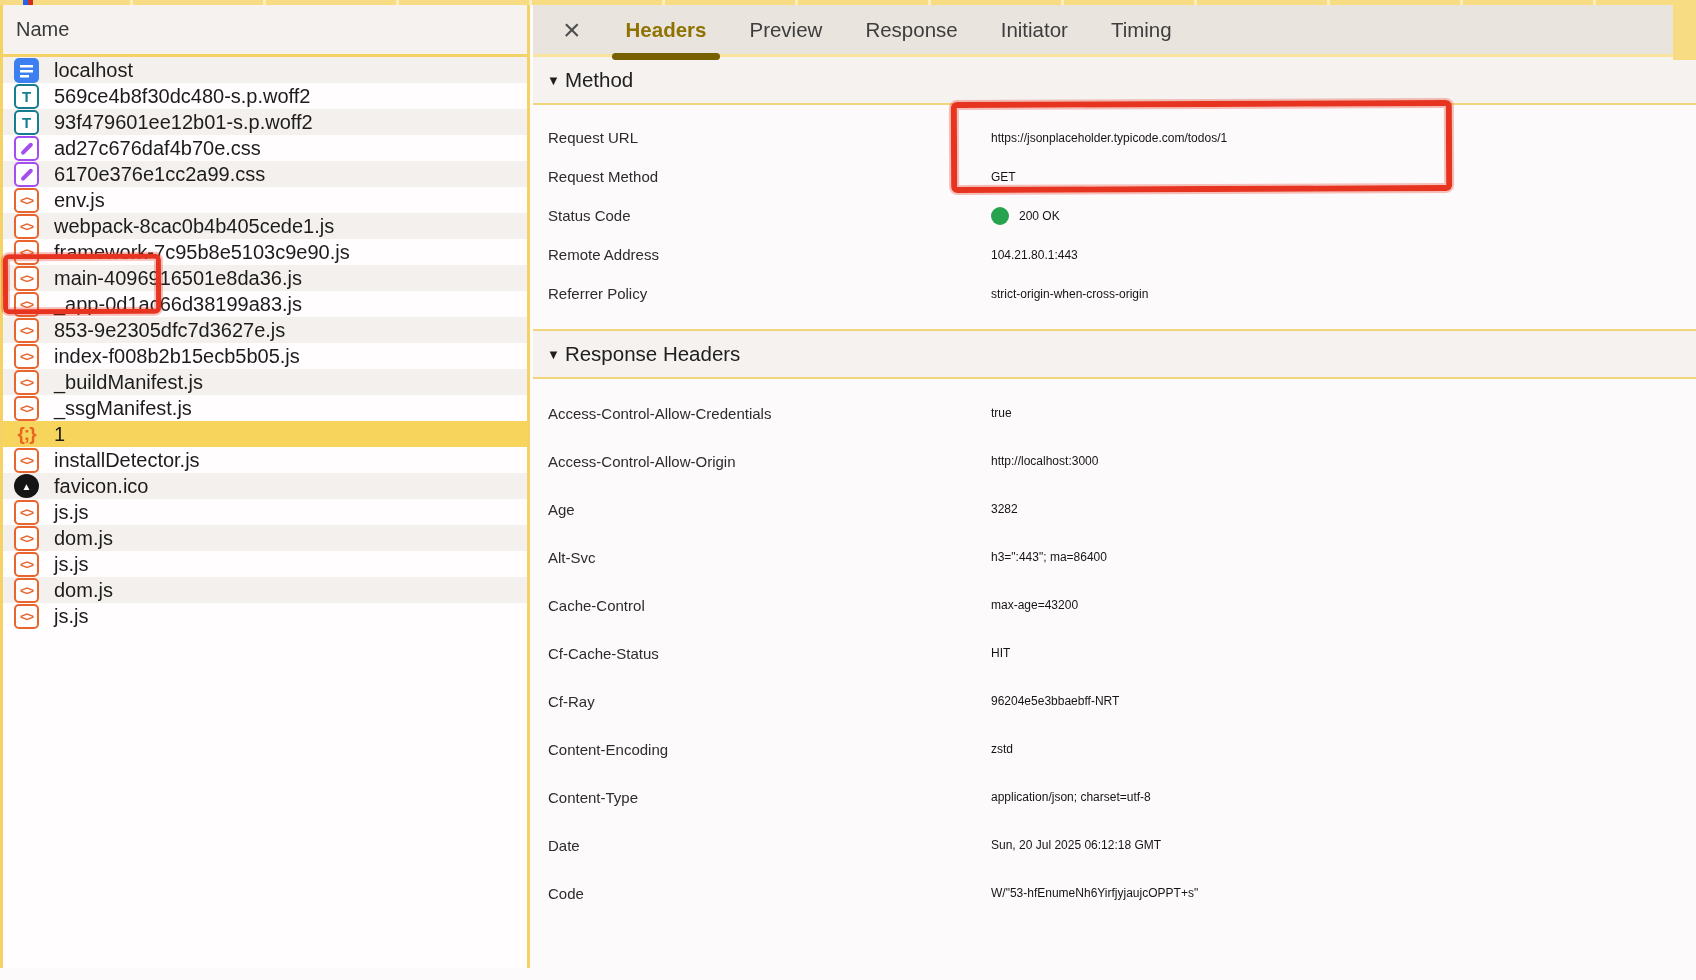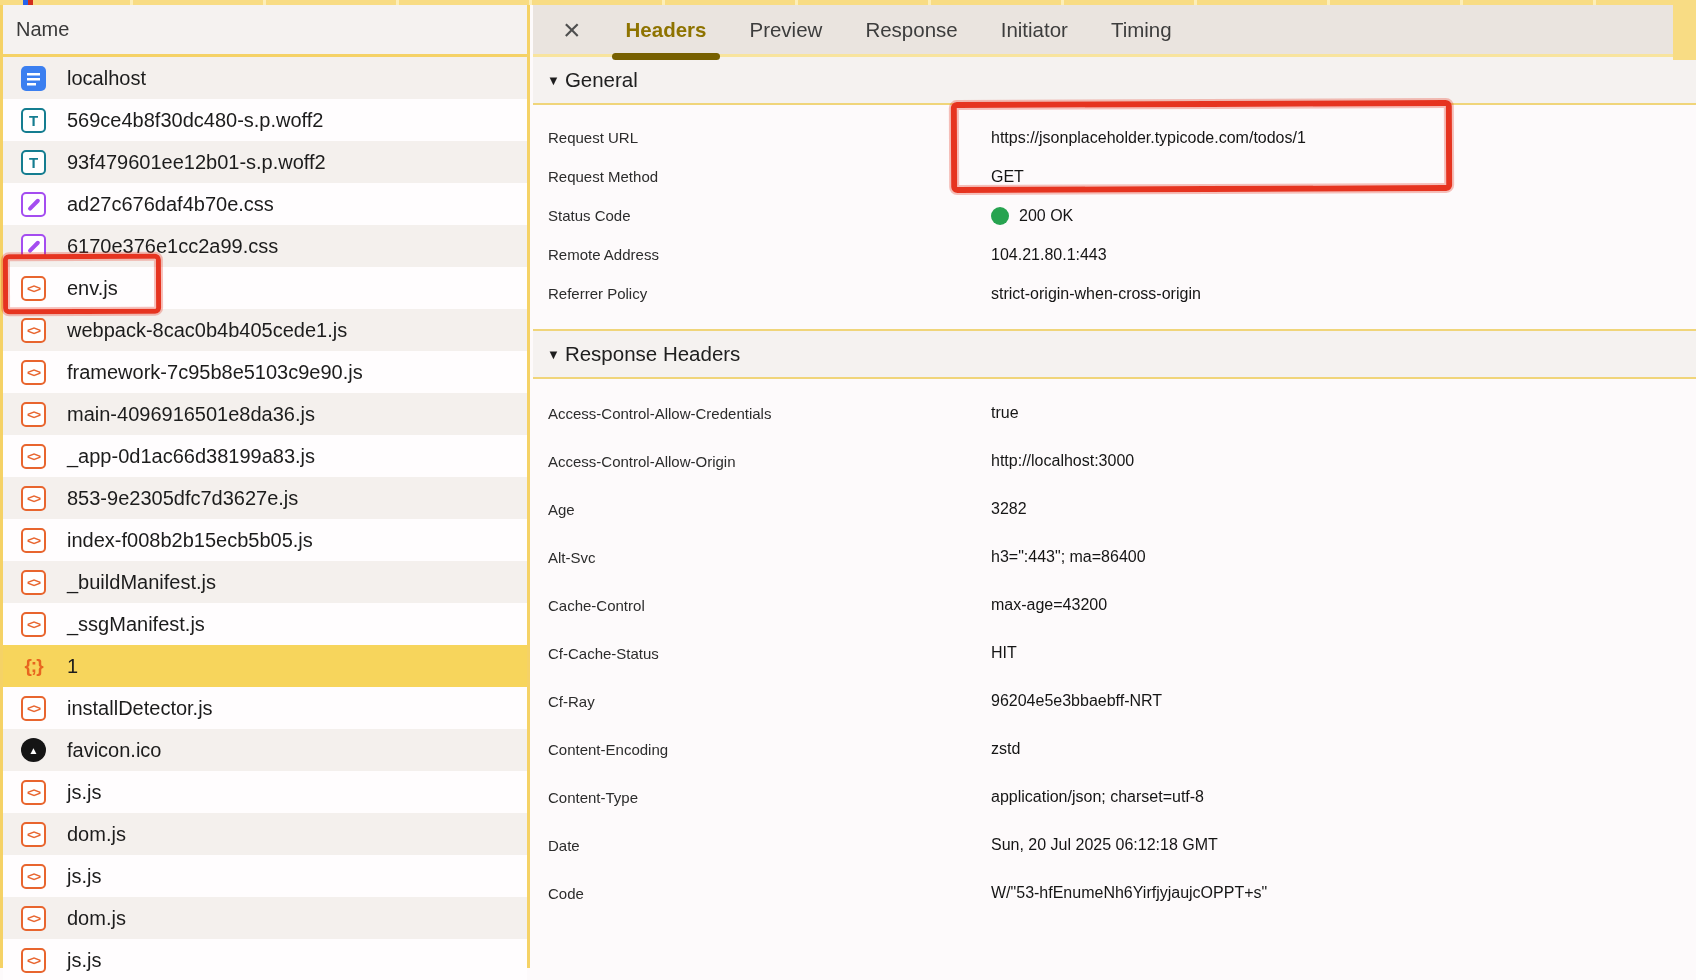--- a/index.html
+++ b/index.html
@@ -28,22 +28,22 @@
     background:var(--row-white,#fffdfe);
   }
   .name-header{
     height:52px;box-sizing:border-box;display:flex;align-items:center;
     background:var(--header-bg,#f5f2f0);
     border-bottom:3px solid var(--border-strong,#f5d266);
     padding-left:13px;font-size:20px;color:#3a3a3a;
   }
   .rows{display:flex;flex-direction:column;}
   .file-row{
-    height:42px;box-sizing:border-box;display:flex;align-items:center;
-    padding-left:18px;gap:21px;font-size:20px;color:#1c1c1c;white-space:nowrap;
+    height:26px;box-sizing:border-box;display:flex;align-items:center;
+    padding-left:11px;gap:15px;font-size:20px;color:#1c1c1c;white-space:nowrap;
   }
   .file-row.odd{background:var(--row-gray,#f4f0ed);}
   .file-row.even{background:var(--row-white,#fffdfe);}
   .file-row.selected{background:var(--selection-yellow,#f7d55c) !important;}
 
   
   .ficon{width:25px;height:25px;box-sizing:border-box;flex:0 0 25px;
     display:flex;align-items:center;justify-content:center;border-radius:5px;}
   .ficon.doc{
     background:var(--icon-blue,#3b7ff0);
@@ -87,21 +87,21 @@
     padding-left:14px;font-size:20.5px;color:#202020;
   }
   .section-header .caret{font-size:13px;margin-right:5px;color:#1e1e1e;}
   .kv{background:var(--content-bg,#fdfafb);}
   .kv.general{padding:13px 0 16px 0;border-bottom:2px solid var(--border-section,#f0d57a);}
   .kv.response{padding:10px 12px 0 0;}
   .kv-row{display:flex;align-items:center;padding-left:15px;box-sizing:border-box;}
   .kv.general .kv-row{height:39px;}
   .kv.response .kv-row{height:48px;}
   .kv-key{width:443px;flex:0 0 443px;font-size:15px;font-weight:500;color:#2c2c2c;white-space:nowrap;}
-  .kv-value{font-size:16px;color:#151515;white-space:nowrap;display:flex;align-items:center;}
+  .kv-value{font-size:12px;color:#151515;white-space:nowrap;display:flex;align-items:center;}
   .status-dot{width:18px;height:18px;border-radius:50%;
     background:var(--status-green,#27a350);display:inline-block;margin-right:10px;}
 
   
   .red-box{
     position:absolute;border:5px solid var(--annotation-red,#e63420);border-radius:6px;
     box-shadow:0 0 0 2px rgba(230,52,32,.30), inset 0 0 0 2px rgba(230,52,32,.30);
     pointer-events:none;transform:rotate(-0.25deg);
   }
   .red-box.env{left:3px;top:254px;width:148px;height:50px;}
@@ -223,21 +223,21 @@
       <span class="tab active">Headers</span>
         <span class="tab">Preview</span>
         <span class="tab">Response</span>
         <span class="tab">Initiator</span>
         <span class="tab">Timing</span>
         <span class="tabbar-edge"></span>
     </div>
 
     <div class="section-header">
       <span class="caret">▼</span>
-      <span>General</span>
+      <span>Method</span>
     </div>
     <div class="kv general" id="general-rows">
         <div class="kv-row">
           <span class="kv-key">Request URL</span>
           <span class="kv-value">
             <span>https://jsonplaceholder.typicode.com/todos/1</span>
           </span>
         </div>
         <div class="kv-row">
           <span class="kv-key">Request Method</span>

